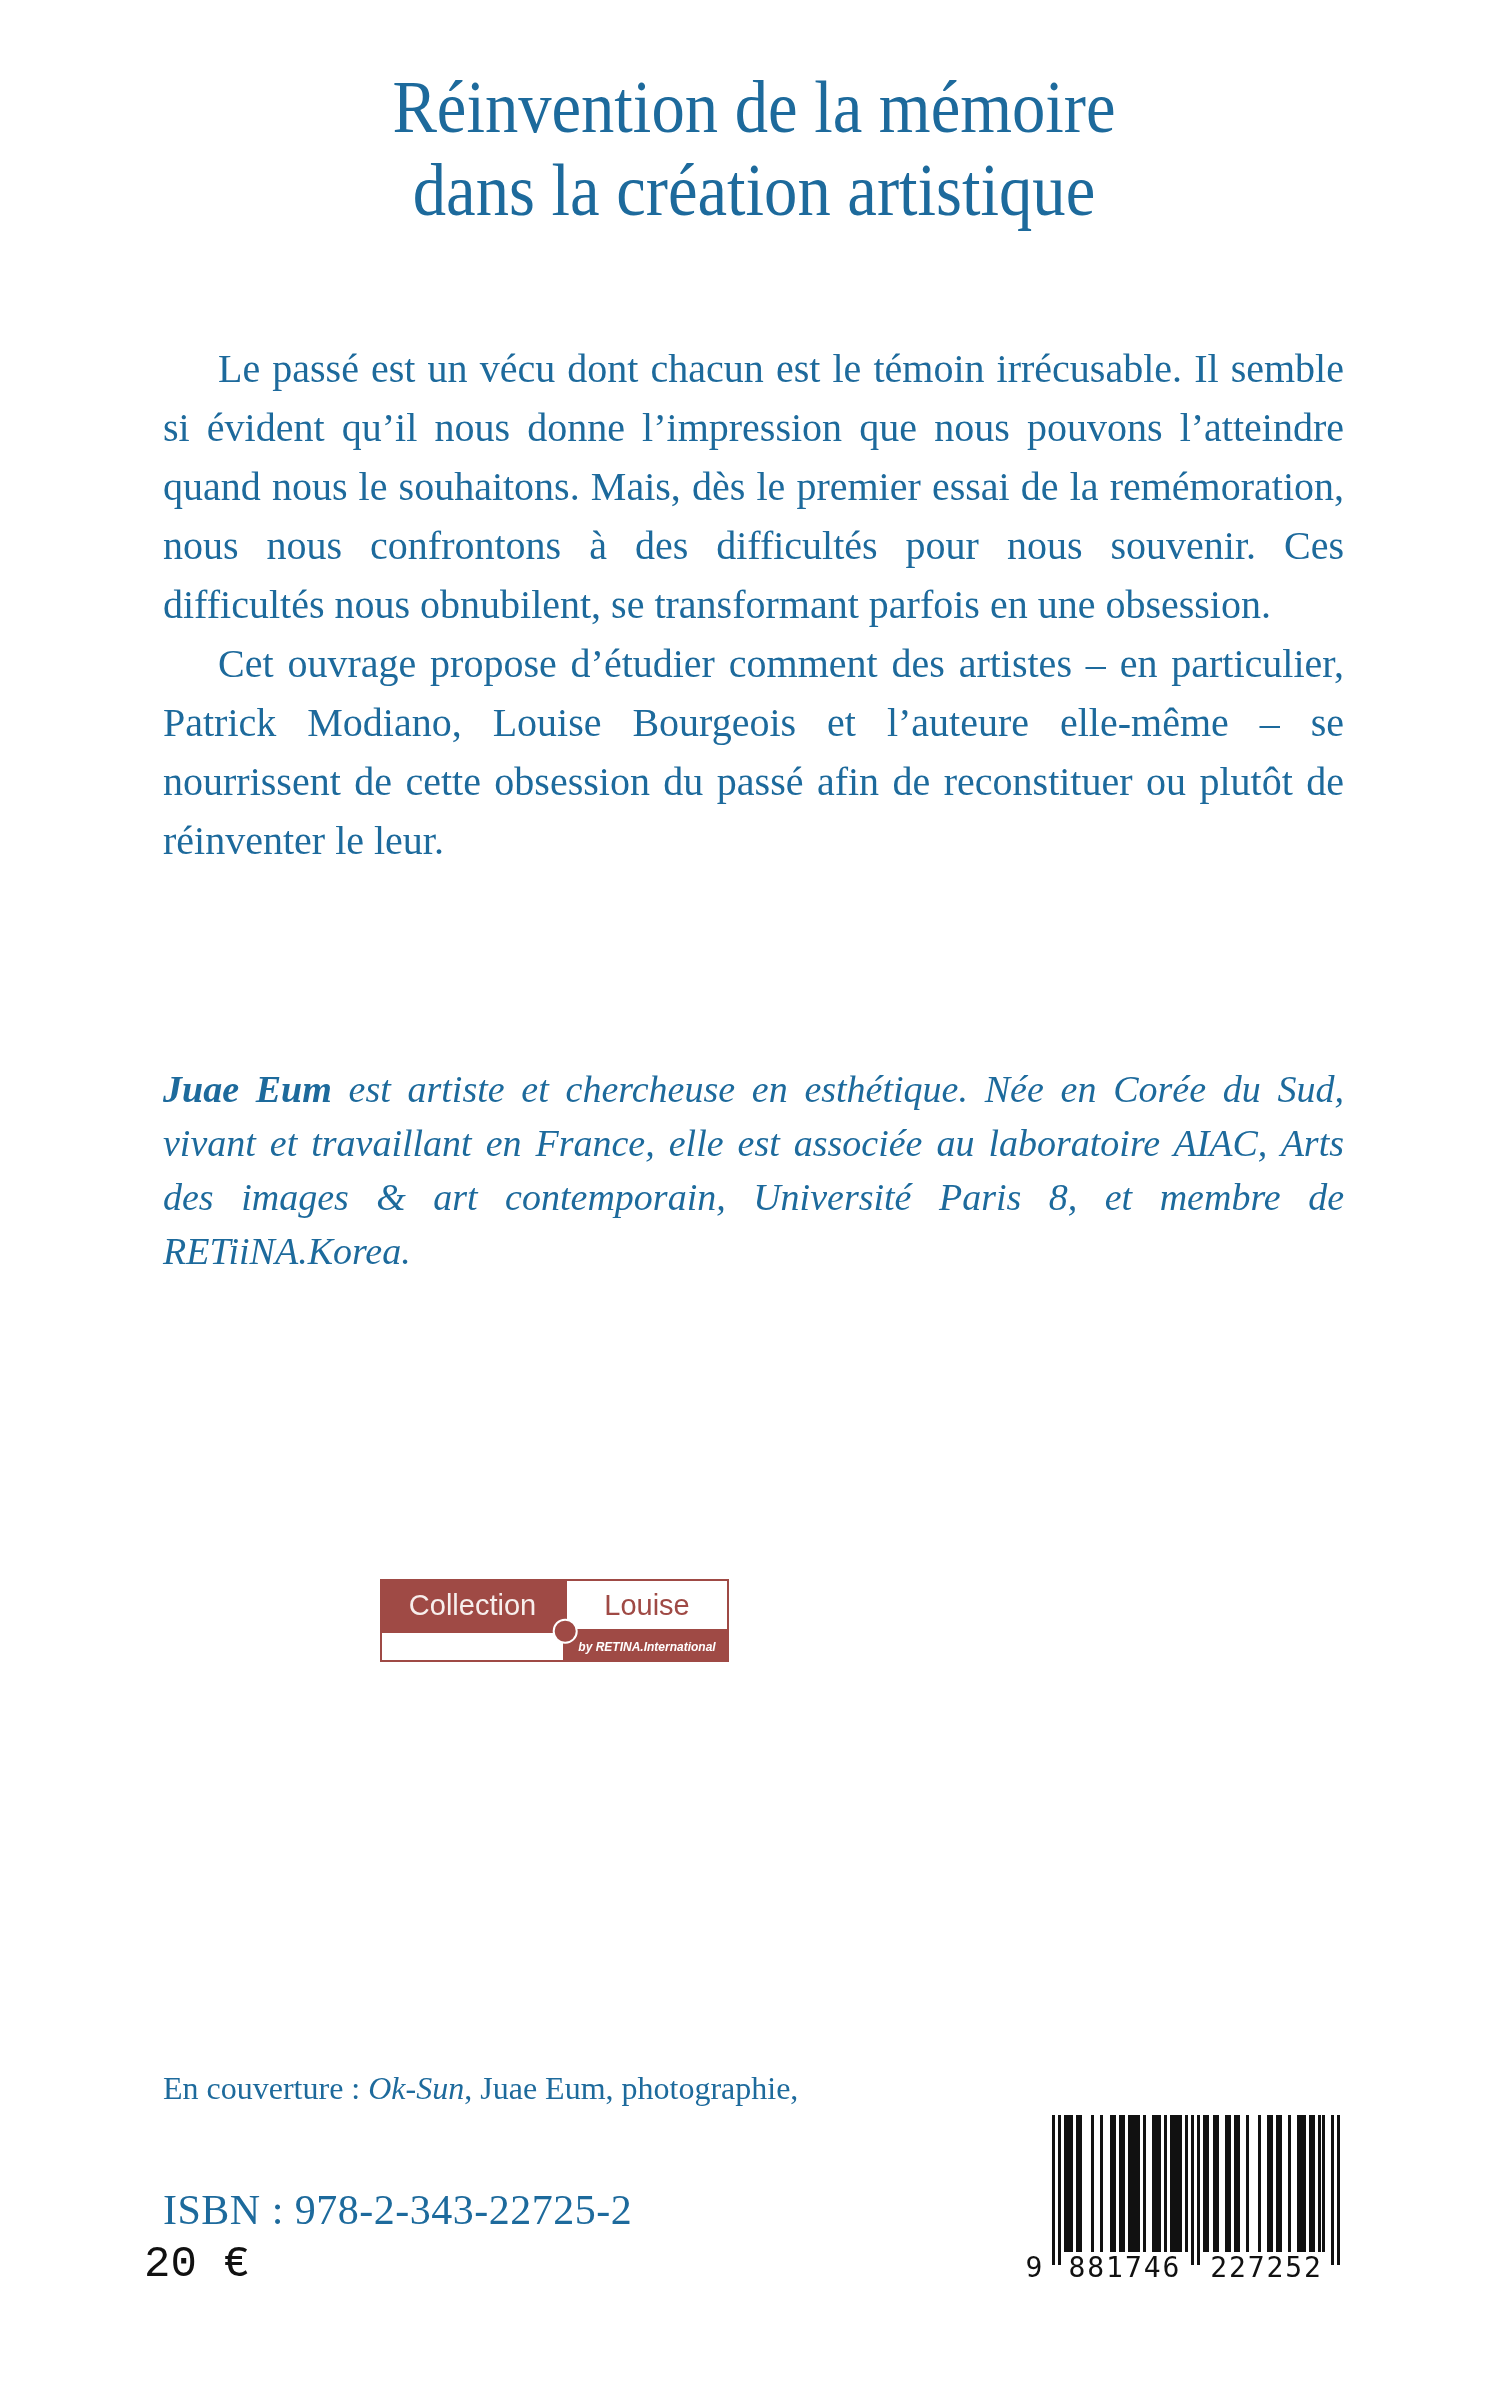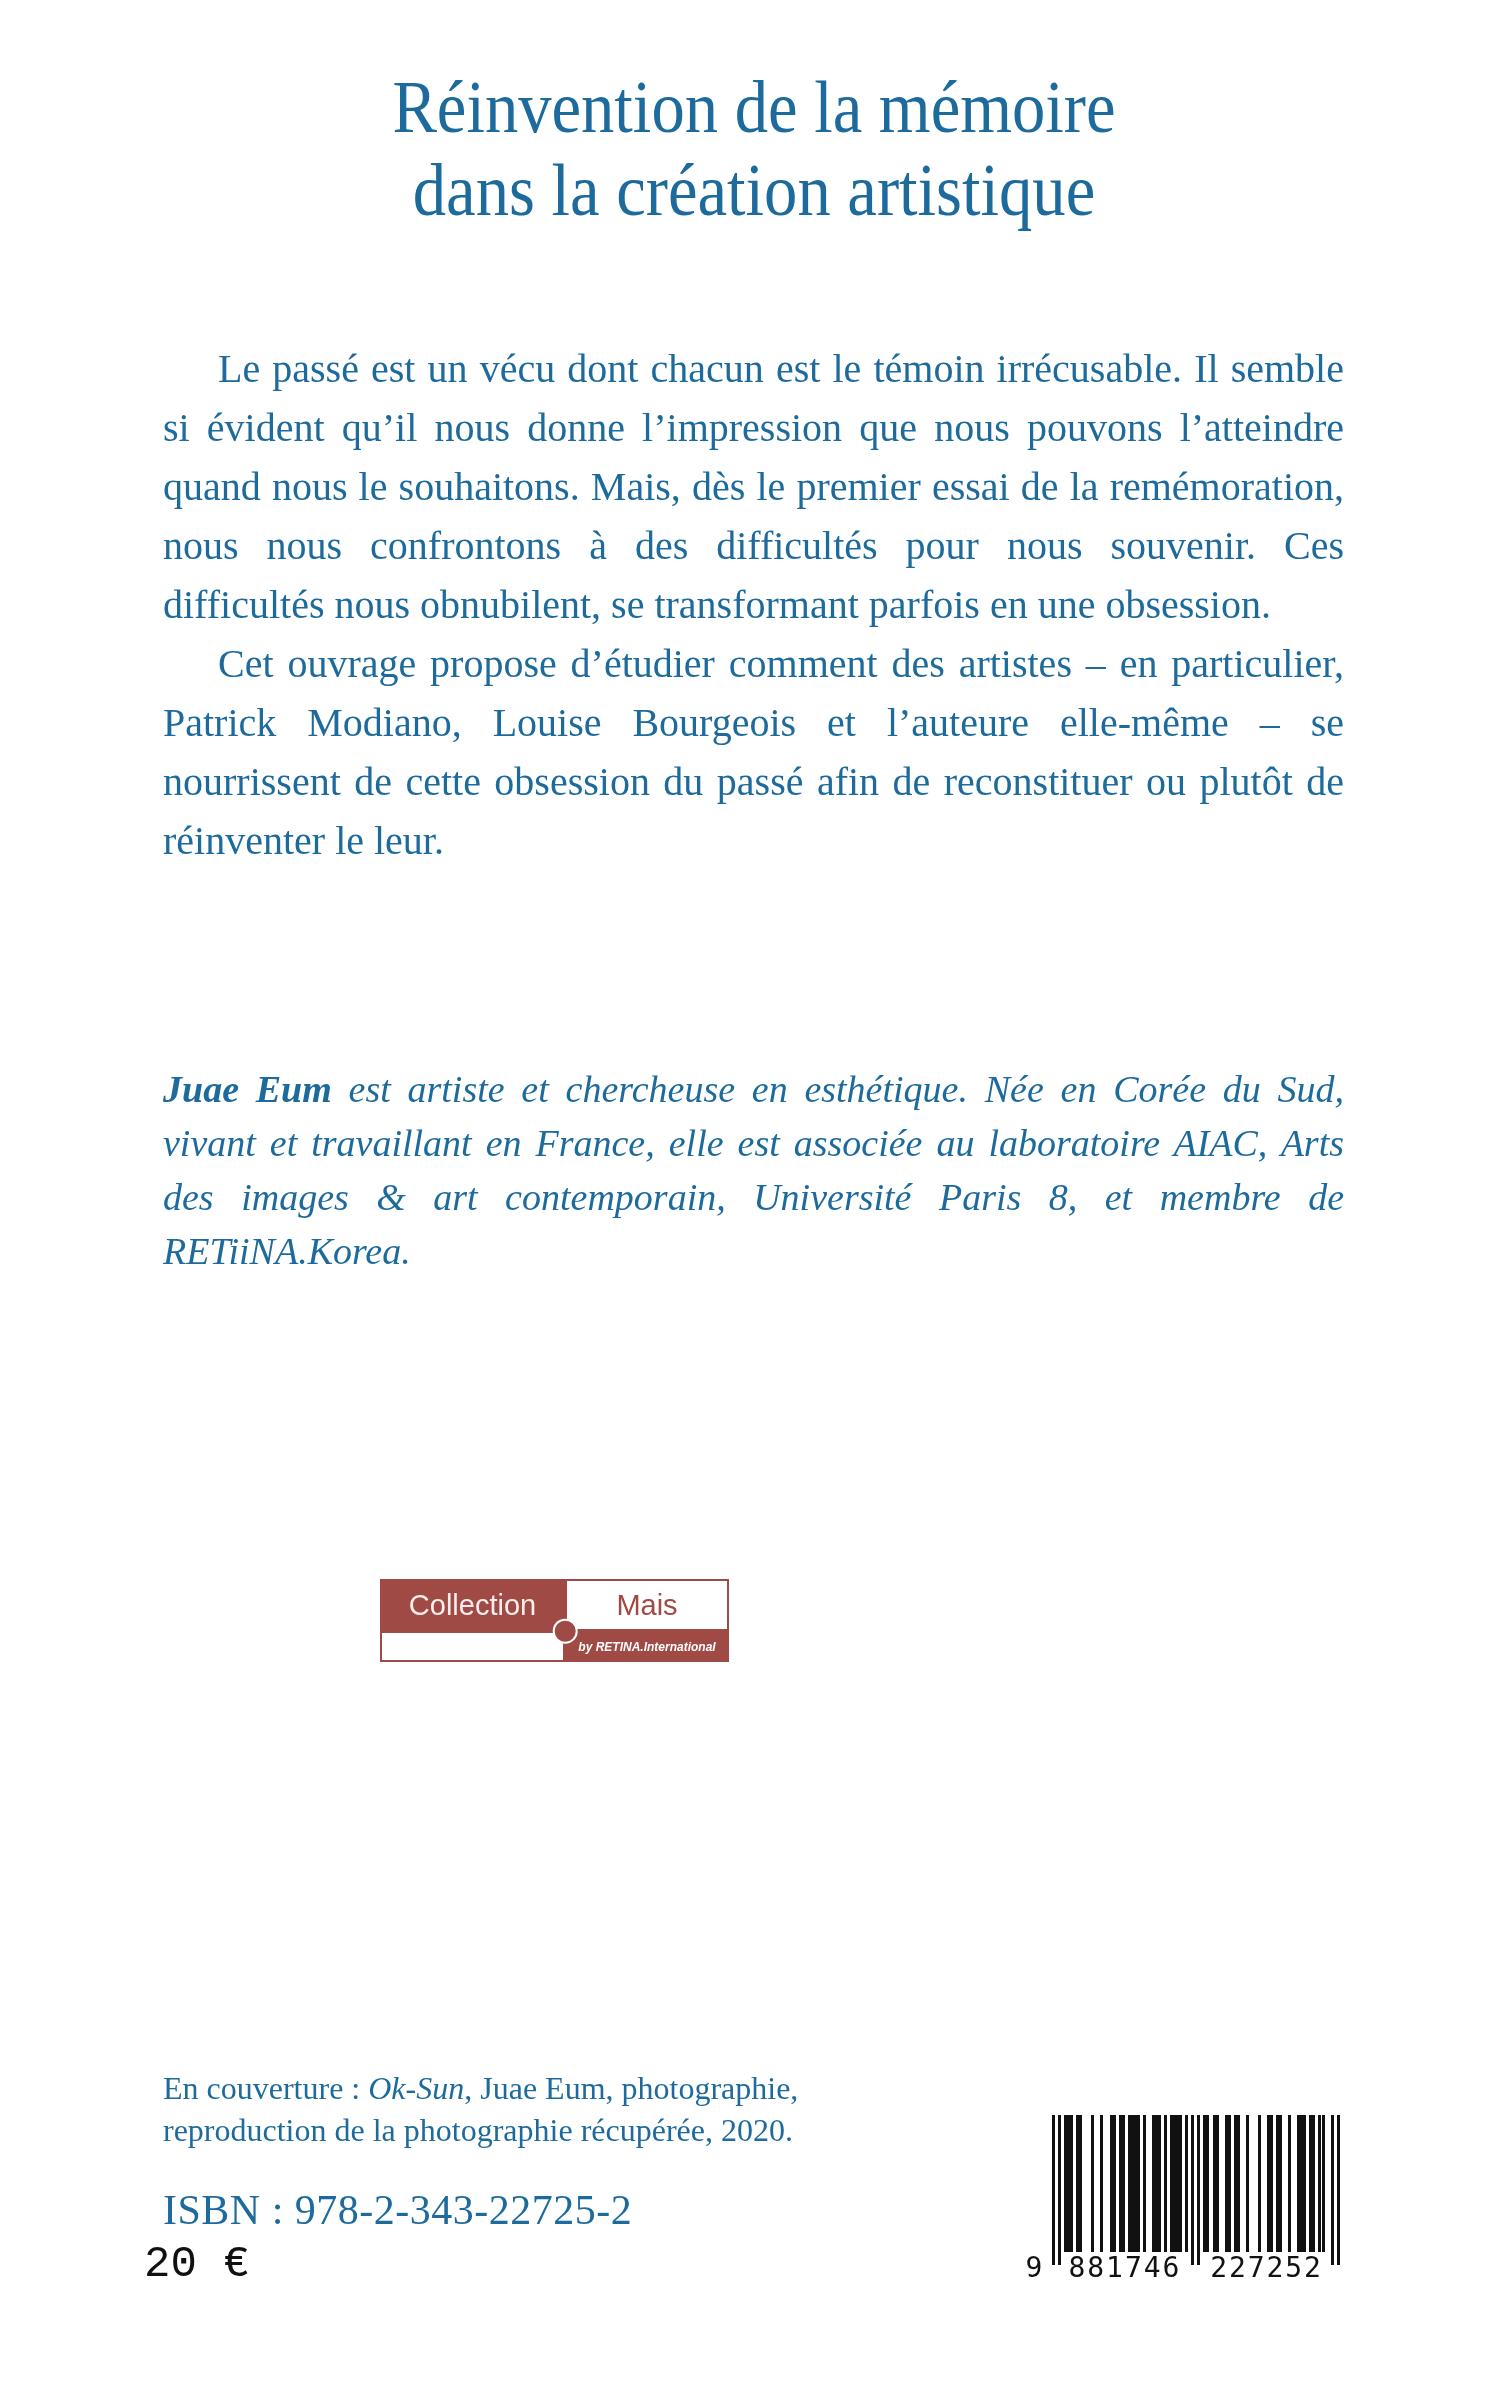--- a/index.html
+++ b/index.html
@@ -86,30 +86,29 @@
     <p>Le passé est un vécu dont chacun est le témoin irrécusable. Il semble si évident qu’il nous donne l’impression que nous pouvons l’atteindre quand nous le souhaitons. Mais, dès le premier essai de la remémoration, nous nous confrontons à des difficultés pour nous souvenir. Ces difficultés nous obnubilent, se transformant parfois en une obsession.</p>
     <p>Cet ouvrage propose d’étudier comment des artistes – en particulier, Patrick Modiano, Louise Bourgeois et l’auteure elle-même – se nourrissent de cette obsession du passé afin de reconstituer ou plutôt de réinventer le leur.</p>
   </div>
 
   <div class="bio">
     <span class="bio-author">Juae Eum</span><span> est artiste et chercheuse en esthétique. Née en Corée du Sud, vivant et travaillant en France, elle est associée au laboratoire AIAC, Arts des images &amp; art contemporain, Université Paris 8, et membre de RETiiNA.Korea.</span>
   </div>
 
   <div class="logo-eidos">
     <div class="le-cell le-tl">Collection</div>
-    <div class="le-cell le-tr">Mais</div>
+    <div class="le-cell le-tr">Louise</div>
     <div class="le-cell le-bl"></div>
     <div class="le-cell le-br">by RETINA.International</div>
     <div class="le-circle"></div>
   </div>
 
 
   <div class="credit">
     <div><span>En couverture : </span><span class="work-title">Ok-Sun</span><span>, Juae Eum, photographie,</span></div>
-    <div>reproduction de la photographie récupérée, 2020.</div>
   </div>
 
   <div class="isbn">ISBN : 978-2-343-22725-2</div>
   <div class="price">20 €</div>
 
   <div class="barcode">
     <div class="bc-bars">
         <div style="position: absolute; top: 0px; left: 0px; width: 3px; height: 150px; background: rgb(17, 17, 17);"></div>
         <div style="position: absolute; top: 0px; left: 6px; width: 3px; height: 150px; background: rgb(17, 17, 17);"></div>
         <div style="position: absolute; top: 0px; left: 12px; width: 3px; height: 137px; background: rgb(17, 17, 17);"></div>

